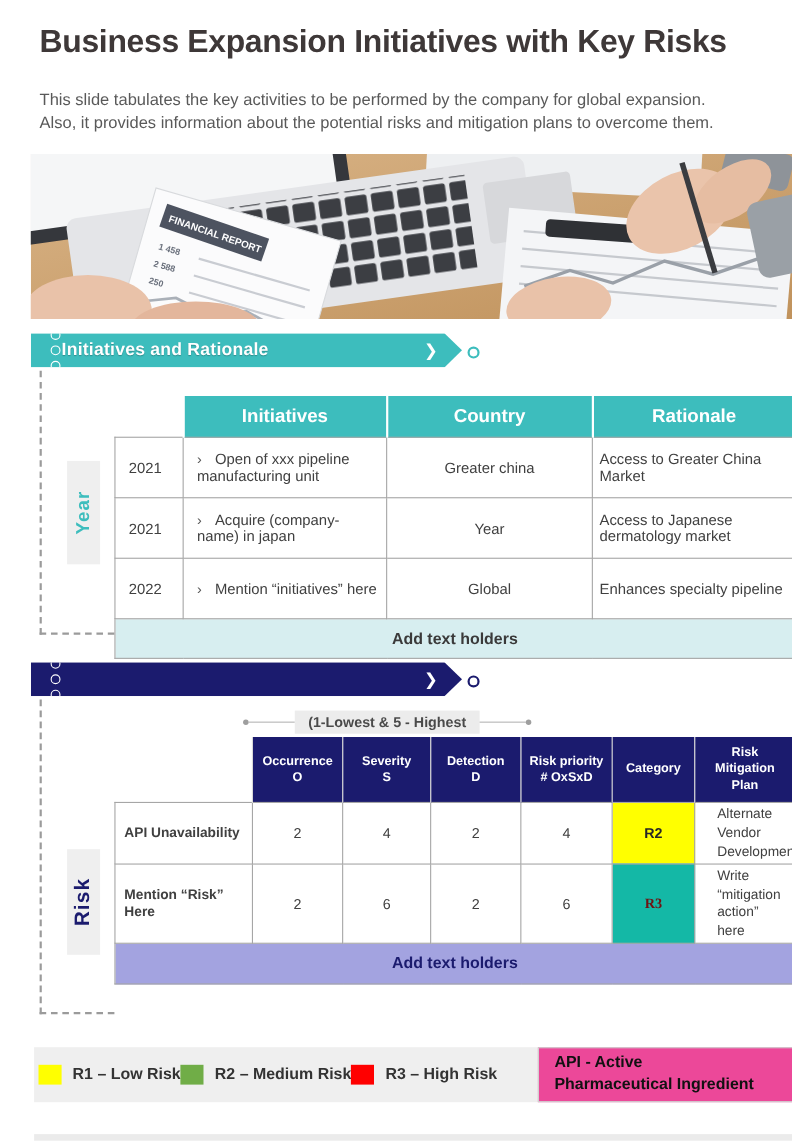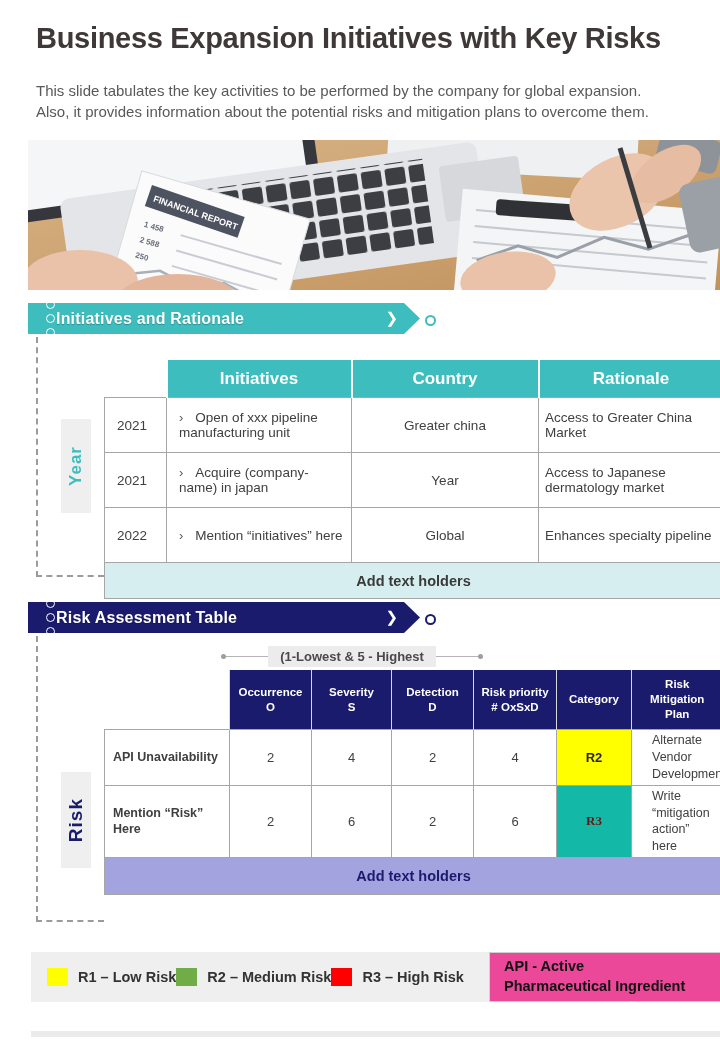--- a/index.html
+++ b/index.html
@@ -64,21 +64,21 @@
   
   .scale-note{position:absolute;left:205px;top:644px;width:262px;height:24px;display:flex;
               align-items:center;}
   .scale-note .dot{width:5px;height:5px;border-radius:50%;background:#9e9e9e;flex:0 0 auto;}
   .scale-note .line{flex:1;height:0;border-top:1.5px solid #b5b5b5;}
   .scale-note .box{background:#ECECEC;color:#4a4a4a;font-weight:700;font-size:13px;
                    padding:3px 12px;white-space:nowrap;}
 
   
   .legend{position:absolute;left:15px;top:952px;width:690px;height:50px;display:flex;}
-  .legend-left{flex:1;background:#EFEFEF;display:flex;align-items:center;padding-left:16px;
+  .legend-left{flex:1;background:#EFEFEF;display:flex;align-items:center;padding-left:4px;
                }
   .legend-item{display:flex;align-items:center;gap:10px;}
   .swatch{width:21px;height:18px;flex:0 0 auto;}
   .legend-item .lab{font-size:14.5px;font-weight:700;color:#333;}
   .api-box{width:216px;background:#ec4899;border:1px solid #d0d0d0;display:flex;align-items:center;
            padding-left:14px;font-size:14.5px;font-weight:700;color:#111;white-space:pre-line;
            line-height:1.35;}
 
   .bottom-strip{position:absolute;left:15px;top:1031px;width:690px;height:6px;background:#EBEBEB;}
 </style>
@@ -206,21 +206,20 @@
     </tr>
   </tbody>
     </table>
 
   <div class="banner" style="top:602px;background:#1B1B6E;">
     <div class="rings" style="top:-3px;bottom:-3px;">
       <div class="ring"></div>
       <div class="ring"></div>
       <div class="ring"></div>
     </div>
-    <span class="label">Risk Assessment Table</span>
     <span class="chev">❯</span>
   </div>
   <div class="tail-circle" style="left:409px;top:614px;border:2px solid #1B1B6E;background:#fff;"></div>
   <div class="dash-connector" style="left:20px;top:636px;width:66px;height:284px;"></div>
 
   <div class="scale-note">
     <div class="dot"></div>
     <div class="line"></div>
     <div class="box">(1-Lowest &amp; 5 - Highest</div>
     <div class="line"></div>

